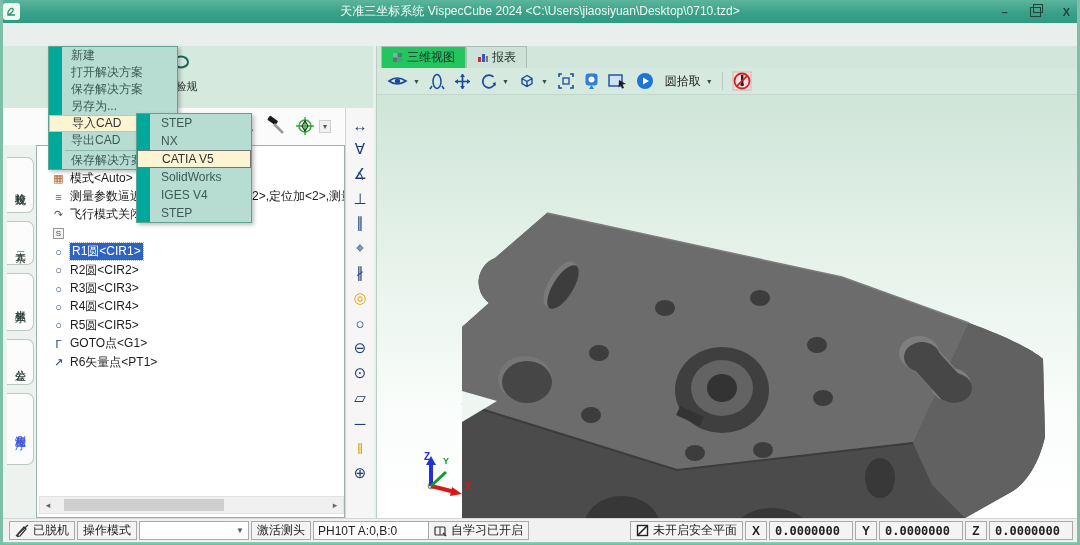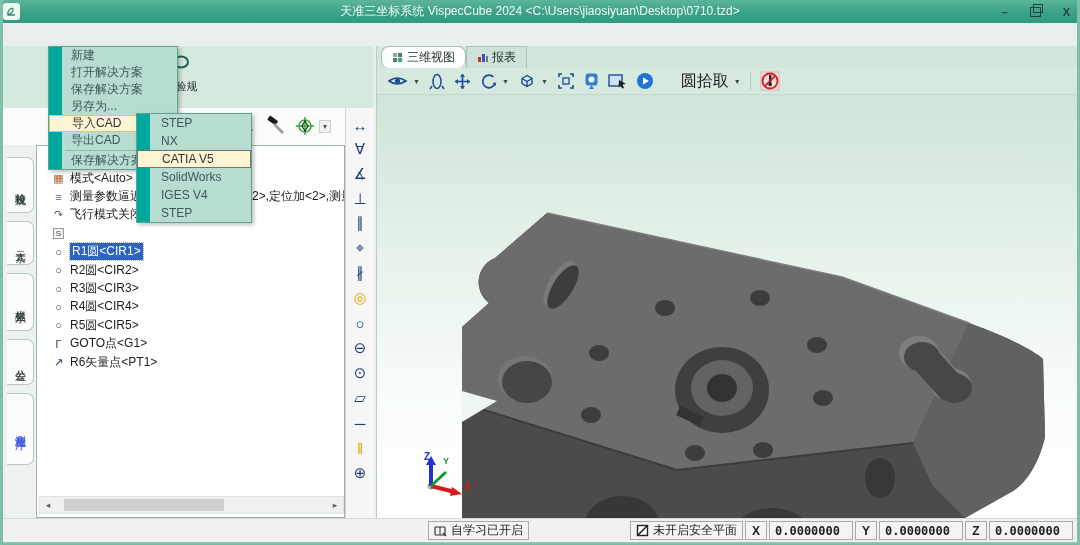--- a/index.html
+++ b/index.html
@@ -50,25 +50,25 @@
   .harrow{width:16px;text-align:center;color:#666;font-size:9px;}
   .hthumb{position:absolute;left:24px;width:160px;height:12px;background:#cfcfcf;}
   
   .vtoolbar{position:absolute;left:342px;top:62px;width:28px;height:410px;background:#f6f6f6;border-left:1px solid #d4d4d4;}
   .vico{position:absolute;left:0;width:28px;height:22px;display:flex;align-items:center;justify-content:center;font-size:15px;color:#1d3c77;}
   .vico.orange{color:#e8a000;}
   
   .right-panel{position:absolute;left:373px;top:46px;width:704px;height:472px;background:#d6e9df;border-left:1px solid #b9cfc3;}
   .rtabs{position:absolute;left:0;top:0;width:704px;height:22px;background:#d2e6db;display:flex;align-items:flex-end;padding-left:4px;box-sizing:border-box;}
   .rtab{height:21px;display:flex;align-items:center;gap:4px;padding:0 10px;font-size:12px;color:#21332c;border:1px solid #a8bfb4;border-bottom:none;background:#cfe2d8;}
-  .rtab.active{background:#ffffff;border-radius:8px;}
+  .rtab.active{background:#22c55e;}
   .rtoolbar{position:absolute;left:0;top:22px;width:704px;height:27px;background:#d6e9df;border-bottom:1px solid #c2d8cc;display:flex;align-items:center;gap:9px;padding-left:10px;box-sizing:border-box;}
   .rt-caret{font-size:7px;color:#33504a;margin-left:-4px;}
   .rt-sep{width:1px;height:18px;background:#b4cabe;}
-  .circle-pick{font-size:16px;color:#1d1d1d;margin-left:18px;}
+  .circle-pick{font-size:12px;color:#1d1d1d;margin-left:2px;}
   .viewport{position:absolute;left:0;top:49px;width:704px;height:423px;overflow:hidden;
             background:linear-gradient(180deg,#cfe5d8 0%,#e4f1e9 35%,#fafdfb 75%,#ffffff 100%);}
   .axis-triad{position:absolute;left:38px;bottom:16px;}
   
   .statusbar{position:absolute;left:0;top:518px;width:1074px;height:24px;background:#f1f1f1;border-top:1px solid #d7d7d7;font-size:12px;}
   .sb-left{position:absolute;left:6px;top:2px;display:flex;gap:2px;align-items:center;height:19px;}
   .sb-box{border:1px solid #a9a9a9;background:#f4f4f4;height:17px;display:flex;align-items:center;gap:4px;padding:0 5px;white-space:nowrap;}
   .sb-drop{border:1px solid #a9a9a9;background:#fff;height:17px;display:flex;align-items:center;justify-content:space-between;padding:0 4px;white-space:nowrap;}
   .sb-caret{font-size:8px;color:#556;}
   .sb-center{position:absolute;left:425px;top:2px;}
@@ -369,20 +369,43 @@
           <line x1="16" y1="36" x2="31" y2="22" stroke="#0d9c28" stroke-width="3"></line>
           <text x="9" y="10" font-size="10" font-weight="bold" fill="#2230d6">Z</text>
           <text x="28" y="14" font-size="9" font-weight="bold" fill="#0d9c28">Y</text>
           <text x="50" y="40" font-size="10" font-weight="bold" fill="#d61a1a">X</text>
         </svg>
       </div>
     </div>
   </div>
 
   <div class="statusbar">
+    <div class="sb-left">
+      <div class="sb-box">
+        <svg width="14" height="13">
+            <path d="M3 10 L9 3 L11 5 L5 12 L2.5 12.5 Z" fill="none" stroke="#333" stroke-width="1.2"></path>
+            <line x1="1" y1="12" x2="13" y2="1" stroke="#333" stroke-width="1.2"></line>
+          </svg>
+        <span>已脱机</span>
+      </div>
+      <div class="sb-box">
+          <span>操作模式</span>
+        </div>
+      <div class="sb-drop" style="width:100px;">
+          <span></span>
+          <span class="sb-caret">▼</span>
+        </div>
+      <div class="sb-box">
+          <span>激活测头</span>
+        </div>
+      <div class="sb-drop" style="width:156px;">
+          <span>PH10T A:0,B:0</span>
+          <span class="sb-caret">▼</span>
+        </div>
+    </div>
     <div class="sb-center">
       <div class="sb-box">
         <svg width="13" height="12">
             <rect x="1" y="2" width="10" height="8" rx="1" fill="none" stroke="#333" stroke-width="1.2"></rect>
             <line x1="6" y1="2" x2="6" y2="10" stroke="#333" stroke-width="1"></line>
             <path d="M9 8 L12 11" stroke="#333" stroke-width="1.4"></path>
           </svg>
         <span>自学习已开启</span>
       </div>
     </div>

